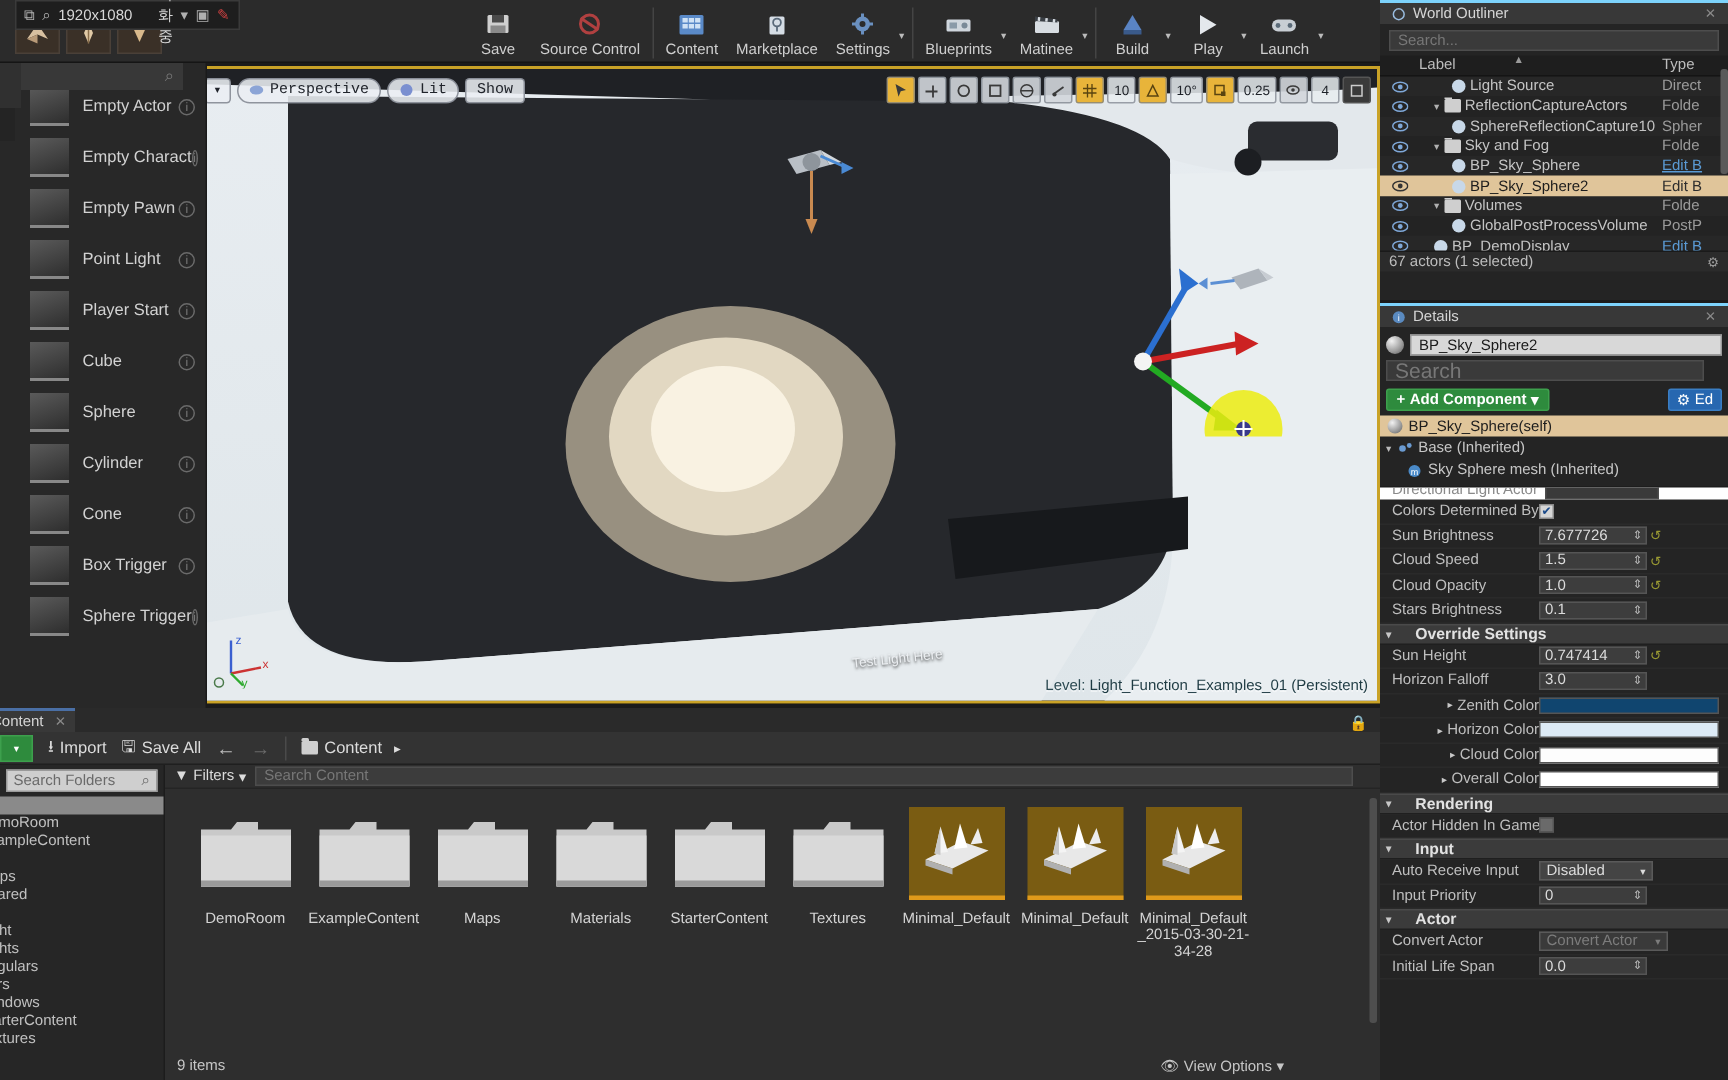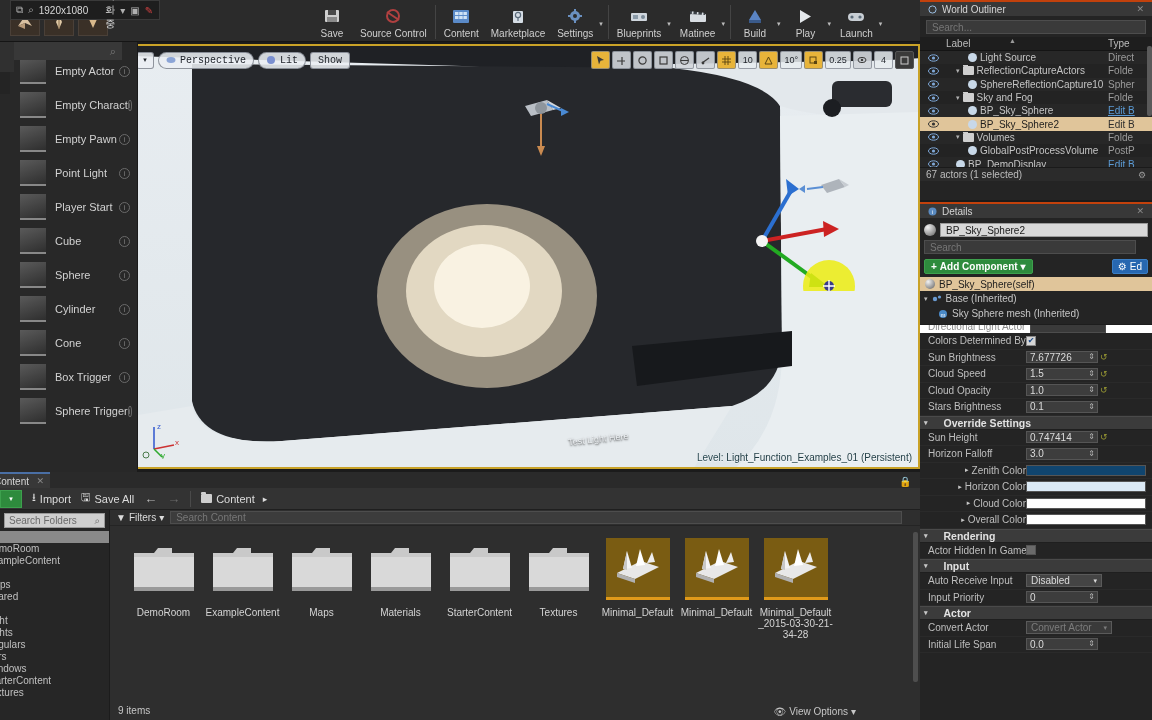--- a/index.html
+++ b/index.html
@@ -141,21 +141,21 @@
   }
 
   
   .outliner {
     position:absolute; left:920px; top:0px; width:232px; height:200px;
     background:#242424; z-index:25; overflow:hidden;
   }
   .panel-tab {
     height:16px; background:#383838; display:flex; align-items:center;
     padding:0 8px; gap:5px; font-size:10px; color:#d5d5d5;
-    border-top:2px solid #c2410c;
+    border-top:2px solid #7dd3fc;
   }
   .panel-tab .x { margin-left:auto; font-size:9px; color:#8a8a8a; }
   .ol-search {
     margin:4px 6px 3px 6px; height:14px; background:#3a3a3a; border:1px solid #4d4d4d;
     display:flex; align-items:center; padding:0 5px; font-size:10px; color:#777;
   }
   .ol-head {
     display:flex; height:14px; background:#1e1e1e; align-items:center;
     font-size:10px; color:#bdbdbd; border-bottom:1px solid #141414;
   }
@@ -195,21 +195,21 @@
   .det-namerow {
     display:flex; align-items:center; height:16px; margin:4px 0 2px 0; padding-left:4px; gap:4px;
   }
   .det-nameinput {
     flex:1; height:14px; background:#d8d8d8; border:1px solid #9a9a9a;
     display:flex; align-items:center; padding:0 5px; font-size:10px; color:#1a1a1a;
     margin-right:4px;
   }
   .det-search {
     margin:0 16px 4px 4px; height:14px; background:#3a3a3a; border:1px solid #4d4d4d;
-    display:flex; align-items:center; padding:0 5px; font-size:10px; color:#777;
+    display:flex; align-items:center; padding:0 5px; font-size:14px; color:#777;
   }
   .det-actionrow { display:flex; align-items:center; height:17px; padding:0 4px; gap:4px; }
   .btn-add {
     background:#2e8b3d; border:1px solid #3da04d; color:#fff; font-size:10px;
     height:15px; display:flex; align-items:center; padding:0 6px; gap:3px;
     font-weight:bold; border-radius:2px;
   }
   .btn-edit {
     background:#2767b0; border:1px solid #3a7ec4; color:#fff; font-size:10px;
     height:15px; display:flex; align-items:center; padding:0 5px; gap:3px;

